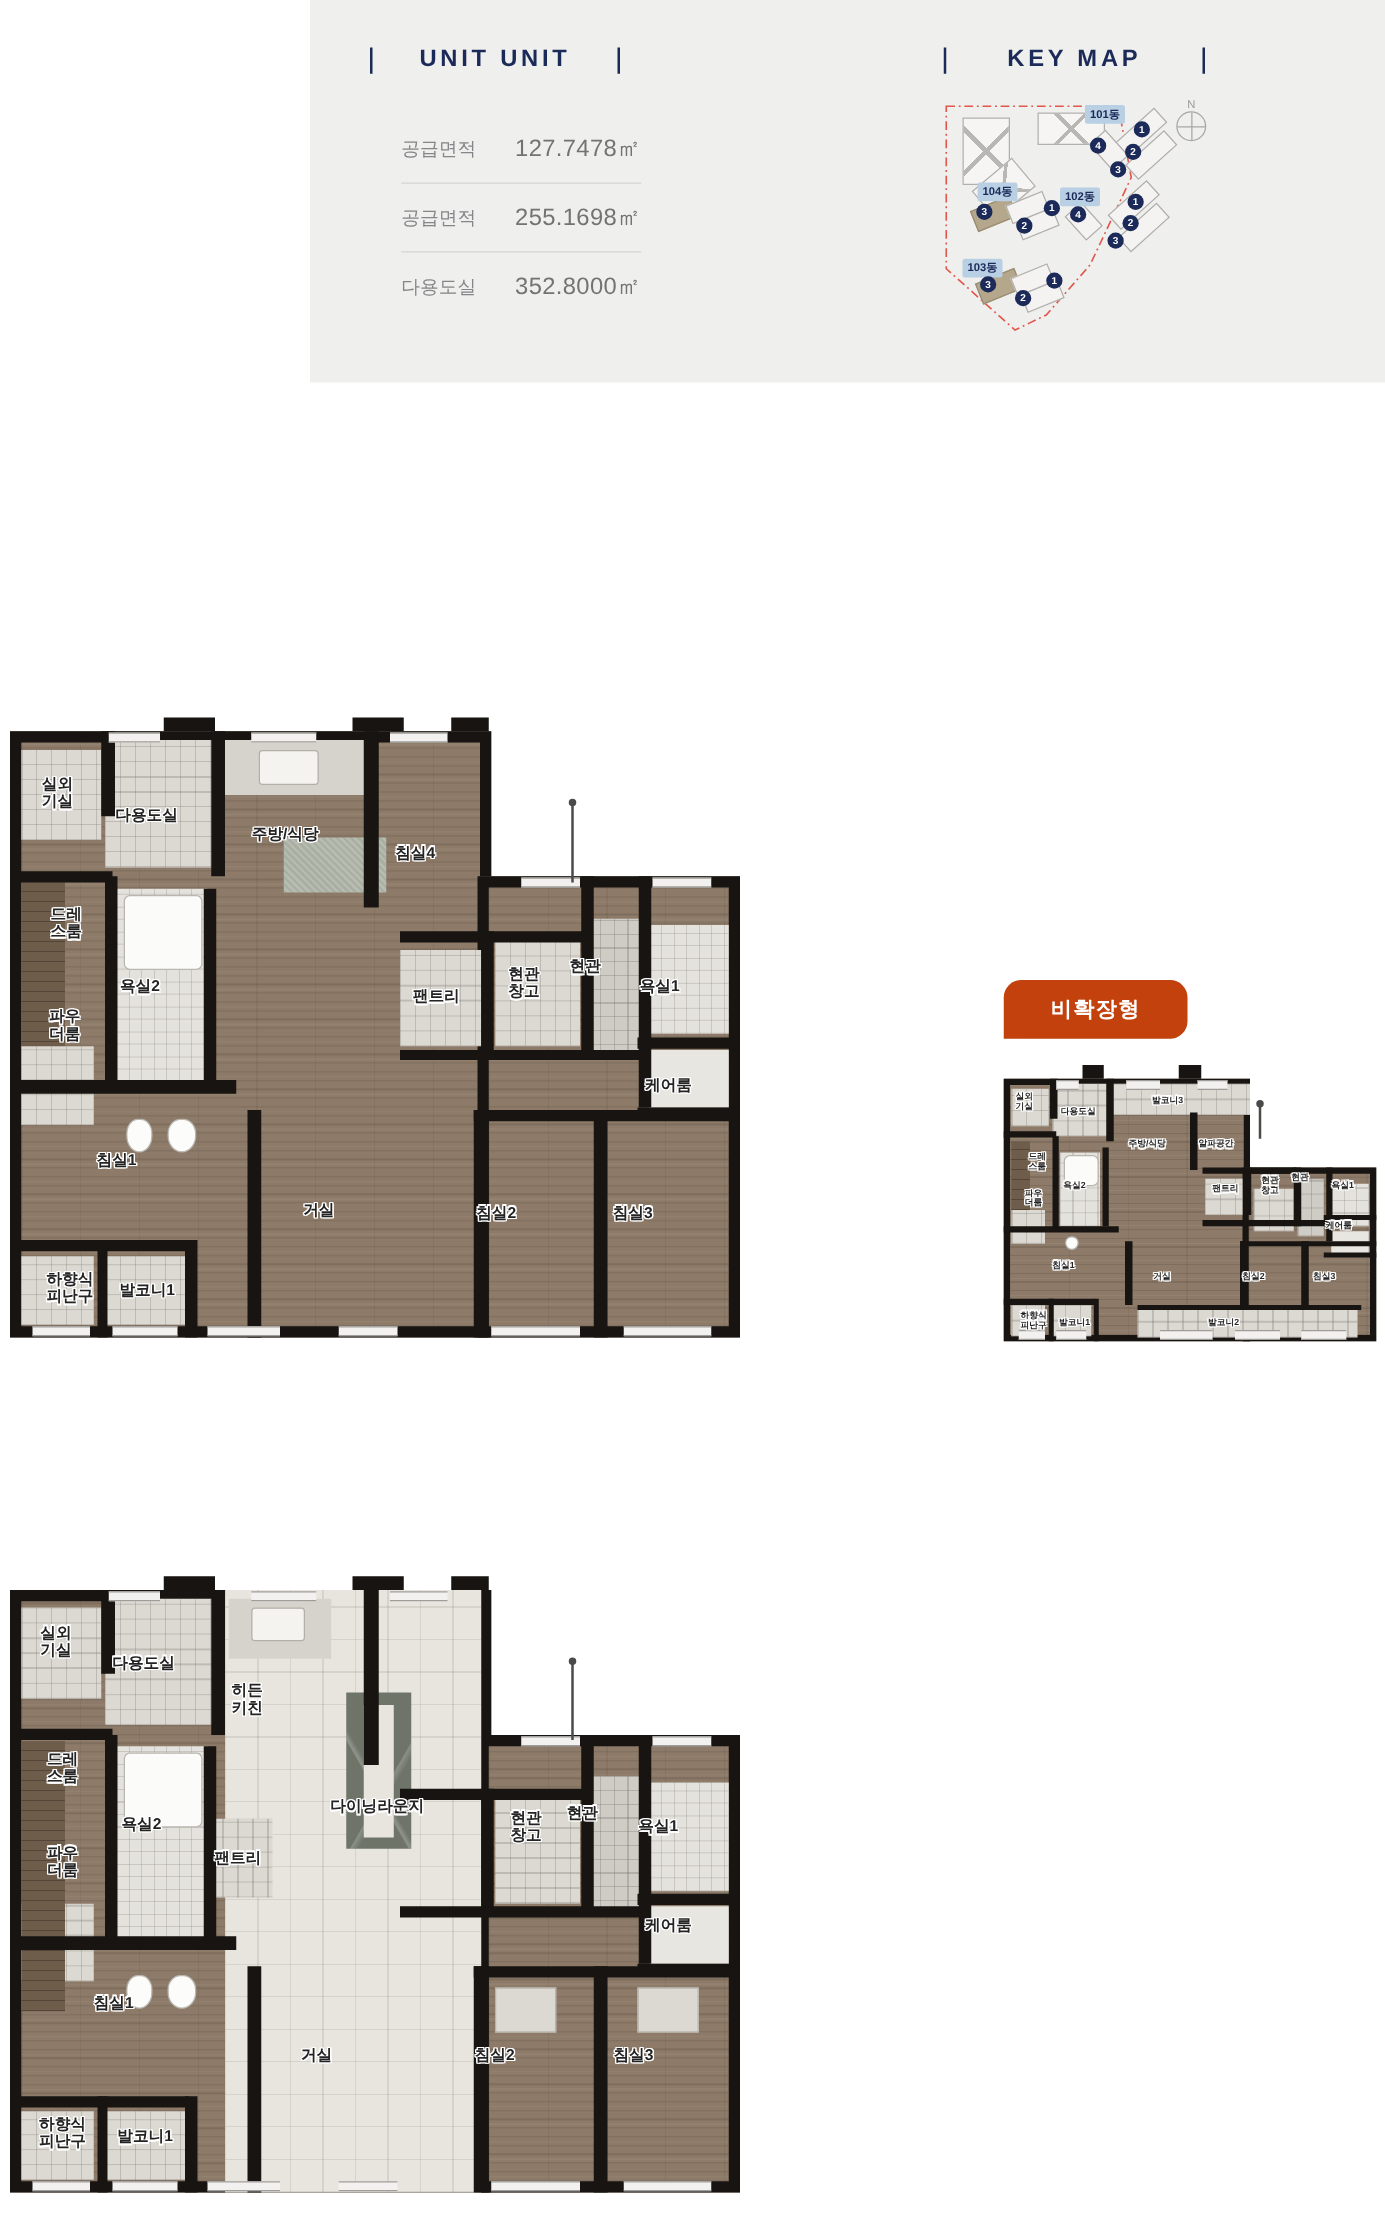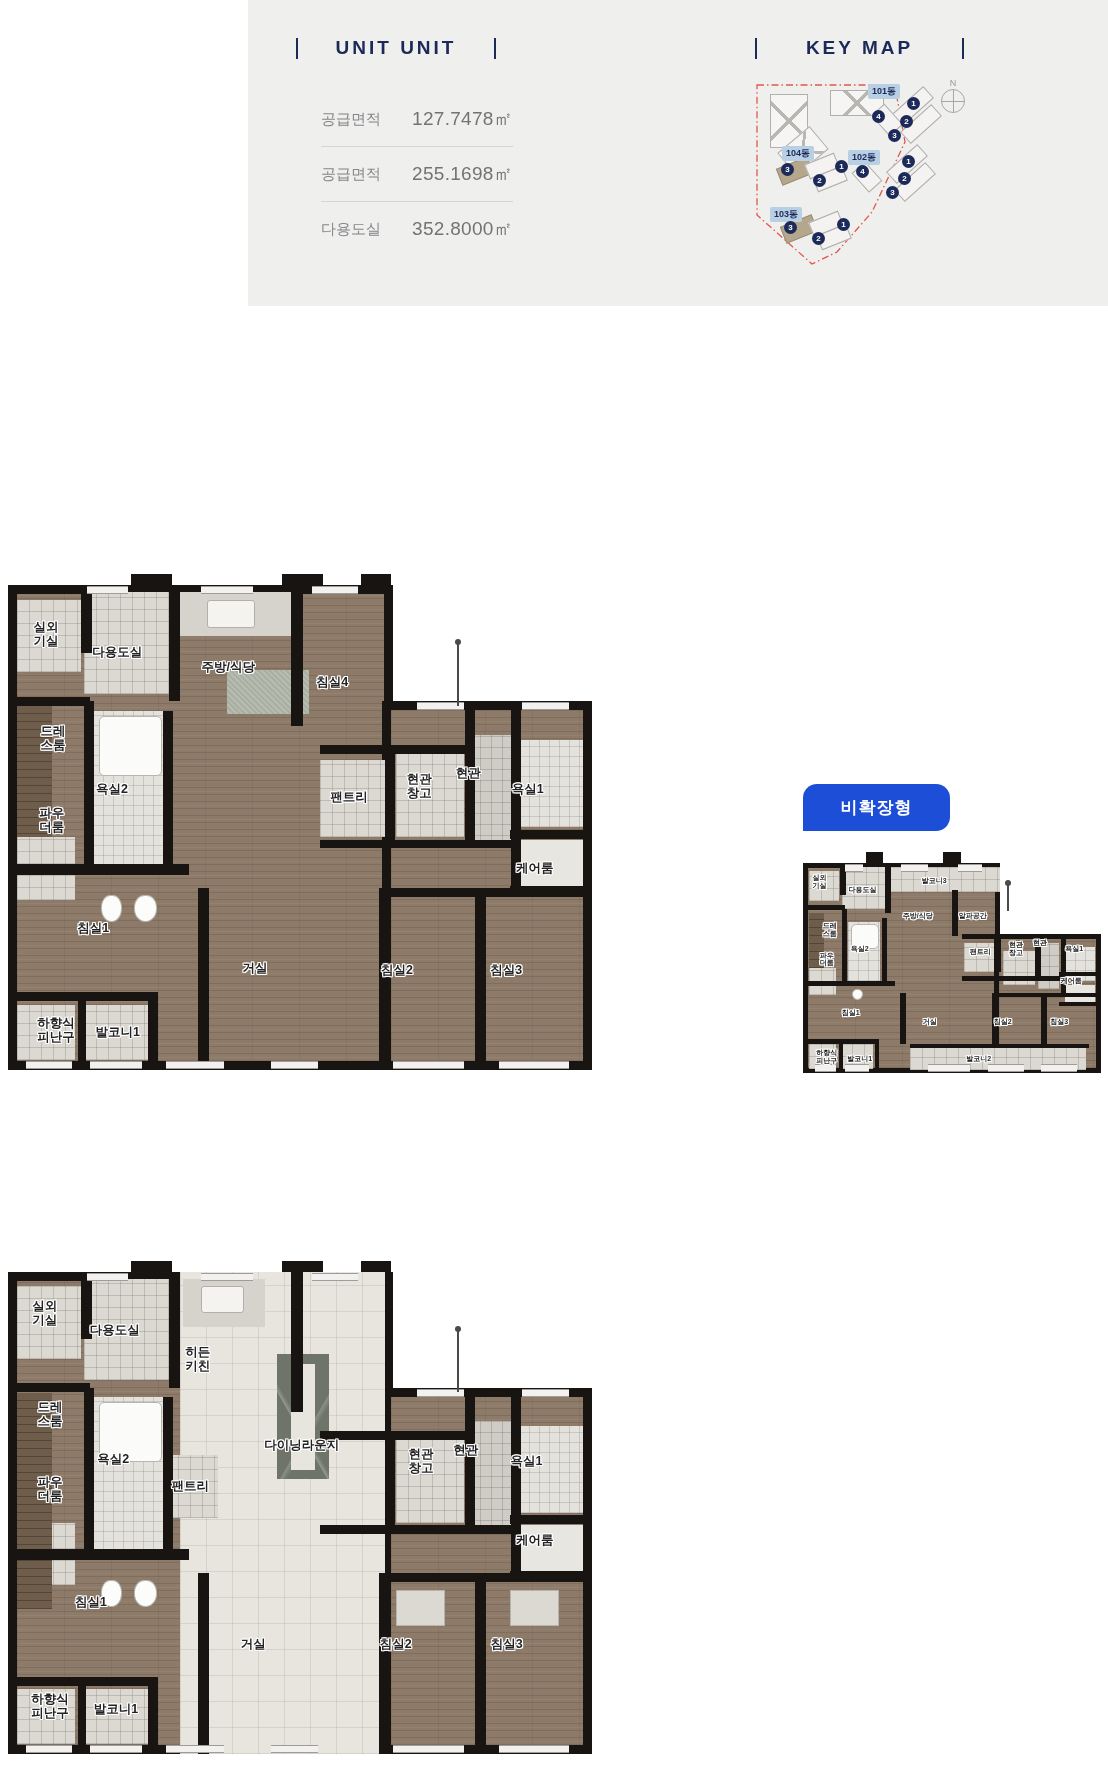--- a/index.html
+++ b/index.html
@@ -46,21 +46,21 @@
                 transparent 9px 18px,#39456e 18px 21px,transparent 21px 31px);}
   .banner::before{top:7px;}
   .banner::after{bottom:7px;background-position:11px 0;}
   .banner-title{position:absolute;left:50%;top:50%;transform:translate(-50%,-50%);z-index:2;
      background:#111c44;padding:0 14px;color:#fff;font-size:22px;font-weight:bold;letter-spacing:2px;}
 
   
   .type-label{position:absolute;display:flex;align-items:center;justify-content:center;
      color:#fff;font-size:17px;font-weight:bold;letter-spacing:1px;}
   .lbl-navy{background:#15204a;border-radius:14px 16px 16px 0;}
-  .lbl-gray{background:#1d4ed8;border-radius:14px 14px 14px 0;}
+  .lbl-gray{background:#c2410c;border-radius:14px 14px 14px 0;}
   .lbl-cyan{background:#1aabf7;border-radius:14px 16px 16px 0;}
 
   
   .plan{position:absolute;}
   .region{position:absolute;border:9px solid #171411;
      background-color:#8d7a68;
      background-image:repeating-linear-gradient(0deg,rgba(0,0,0,.10) 0 1px,transparent 1px 7px),
         repeating-linear-gradient(0deg,transparent 0 3px,rgba(255,255,255,.06) 3px 4px,transparent 4px 14px),
         repeating-linear-gradient(90deg,rgba(0,0,0,.05) 0 1px,transparent 1px 47px);}
   .plan.mini .region{border-width:5px;}

